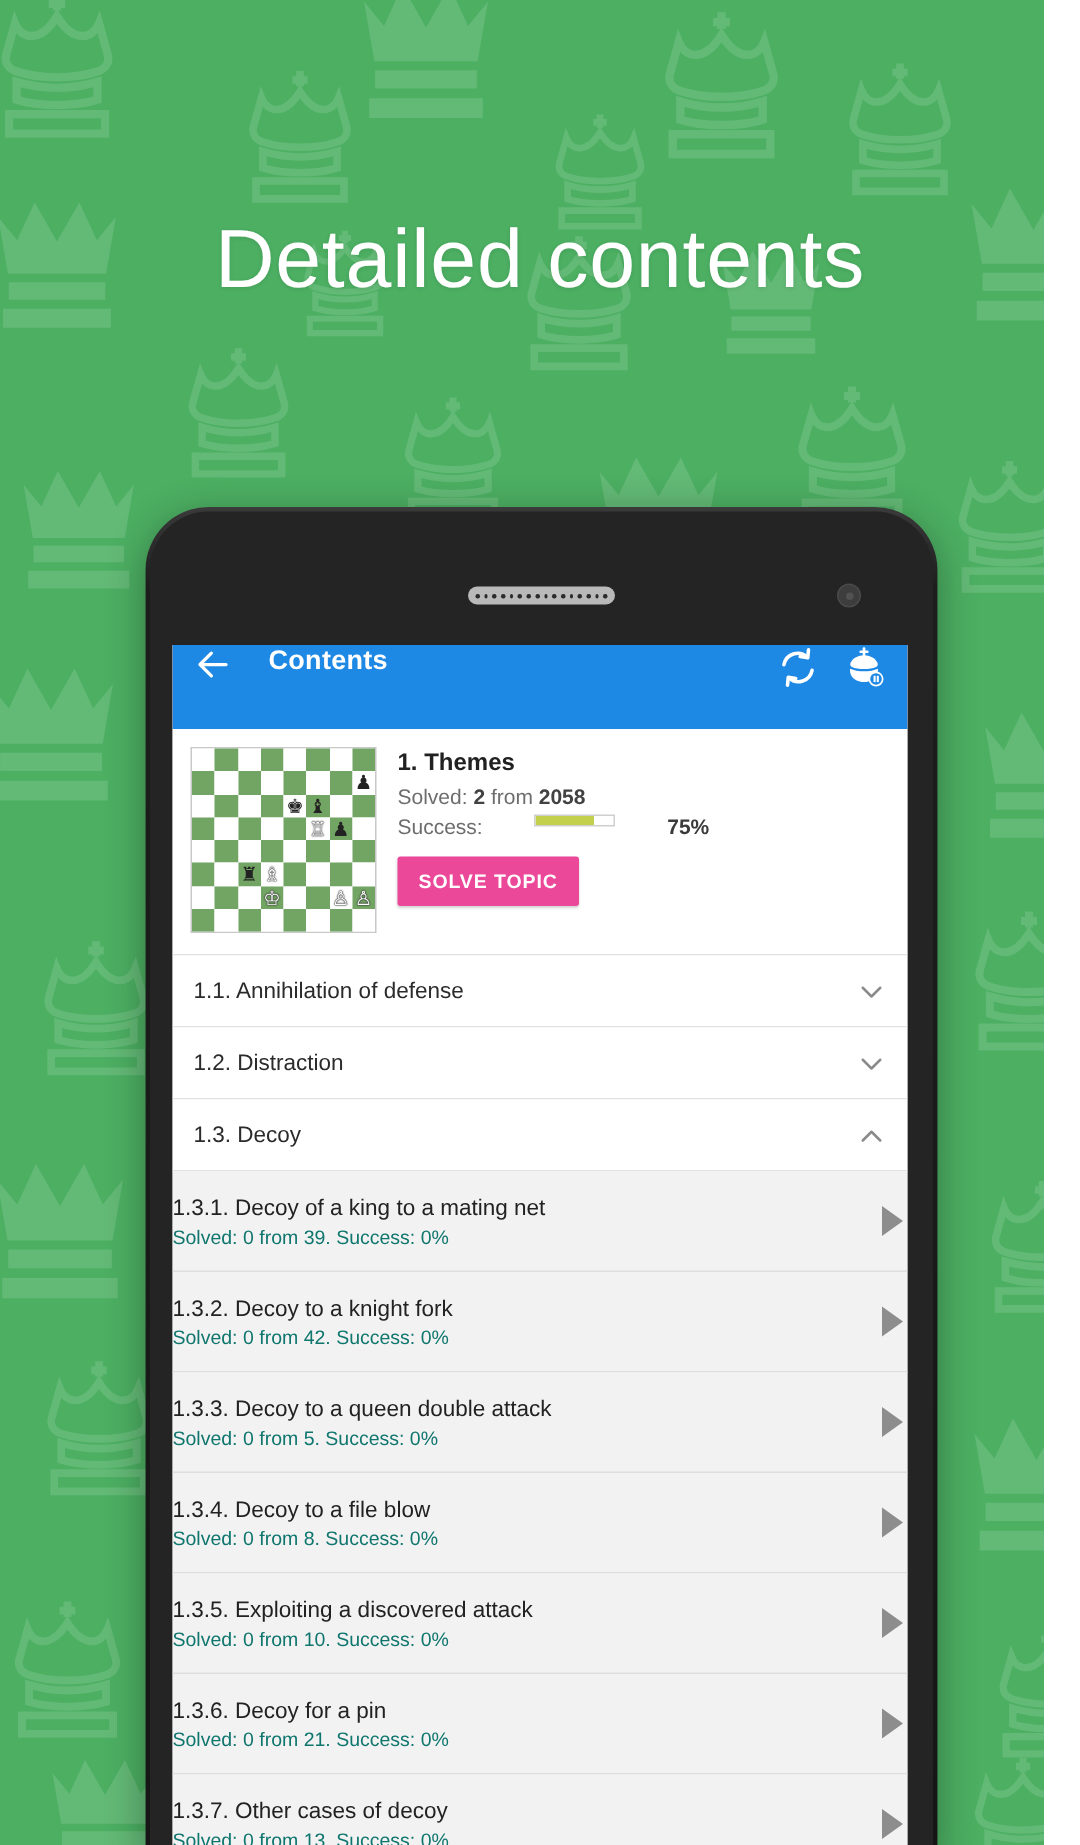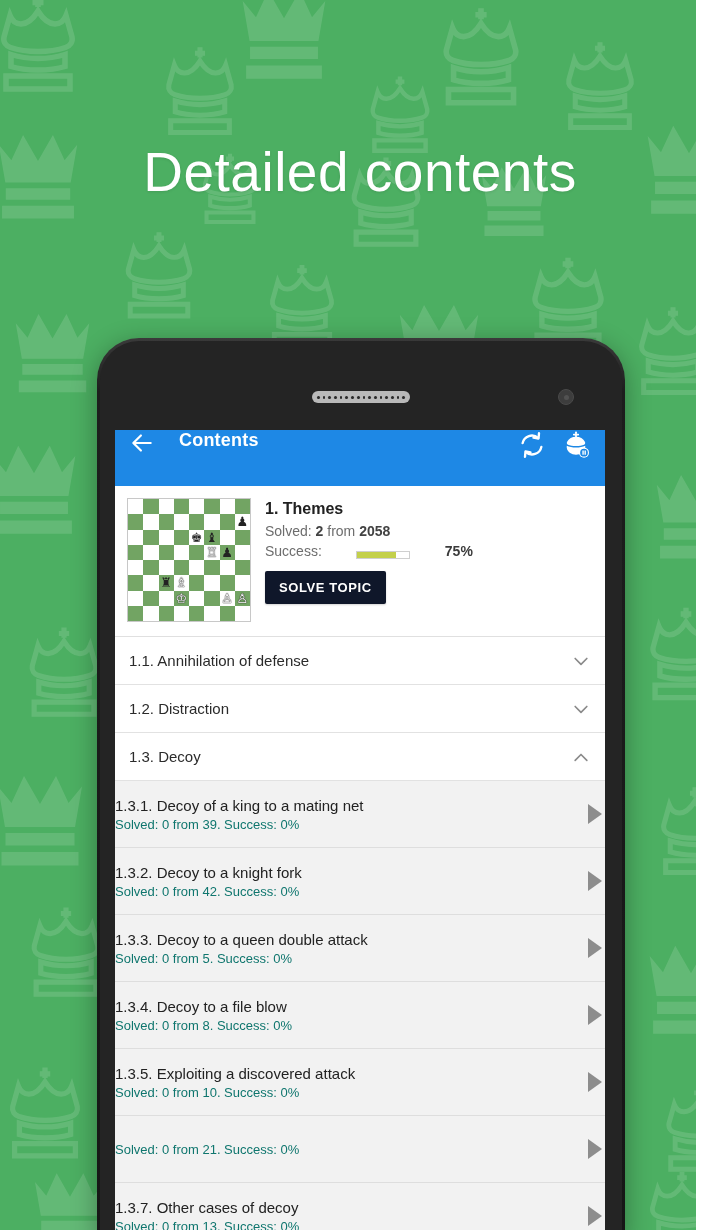--- a/index.html
+++ b/index.html
@@ -185,21 +185,21 @@
     margin-bottom: 5px;
   }
   #topic-solved {
     font-size: 14px;
     color: #6d6d6d;
     margin-bottom: 4px;
   }
   #topic-solved b { color: #424242; }
   #topic-success-row {
     display: flex;
-    align-items: flex-end;
+    align-items: flex-start;
     font-size: 14px;
     color: #6d6d6d;
     margin-bottom: 12px;
     gap: 24px;
   }
   #progress-track {
     width: 54px;
     height: 8px;
     background: #ffffff;
     border: 1px solid #cfcfcf;
@@ -661,21 +661,21 @@
               <span>from</span>
               <b>2058</b>
             </div>
             <div id="topic-success-row">
               <span>Success:</span>
               <div id="progress-track">
                 <div id="progress-fill" style="width: 75%; background: rgb(195, 208, 75);"></div>
               </div>
               <span id="success-pct">75%</span>
             </div>
-            <button id="solve-topic-button" style="background: #0f172a;">SOLVE TOPIC</button>
+            <button id="solve-topic-button" style="background: #ec4899;">SOLVE TOPIC</button>
           </div>
         </div>
 
         <div id="list">
             <div class="section-row">
               <span class="section-label">1.1. Annihilation of defense</span>
               <svg class="chev" viewBox="0 0 24 24" fill="none" stroke="#8a8a8a" stroke-width="2" stroke-linecap="round" stroke-linejoin="round">
                 <polyline points="5,9 12,16 19,9"></polyline>
               </svg>
             </div>
@@ -721,20 +721,21 @@
             </div>
             <div class="sub-row">
               <div class="sub-text">
                 <div class="sub-title">1.3.5. Exploiting a discovered attack</div>
                 <div class="sub-sub">Solved: 0 from 10. Success: 0%</div>
               </div>
               <div class="play-tri"></div>
             </div>
             <div class="sub-row">
               <div class="sub-text">
+                <div class="sub-title">1.3.6. Decoy for a pin</div>
                 <div class="sub-sub">Solved: 0 from 21. Success: 0%</div>
               </div>
               <div class="play-tri"></div>
             </div>
             <div class="sub-row">
               <div class="sub-text">
                 <div class="sub-title">1.3.7. Other cases of decoy</div>
                 <div class="sub-sub">Solved: 0 from 13. Success: 0%</div>
               </div>
               <div class="play-tri"></div>

